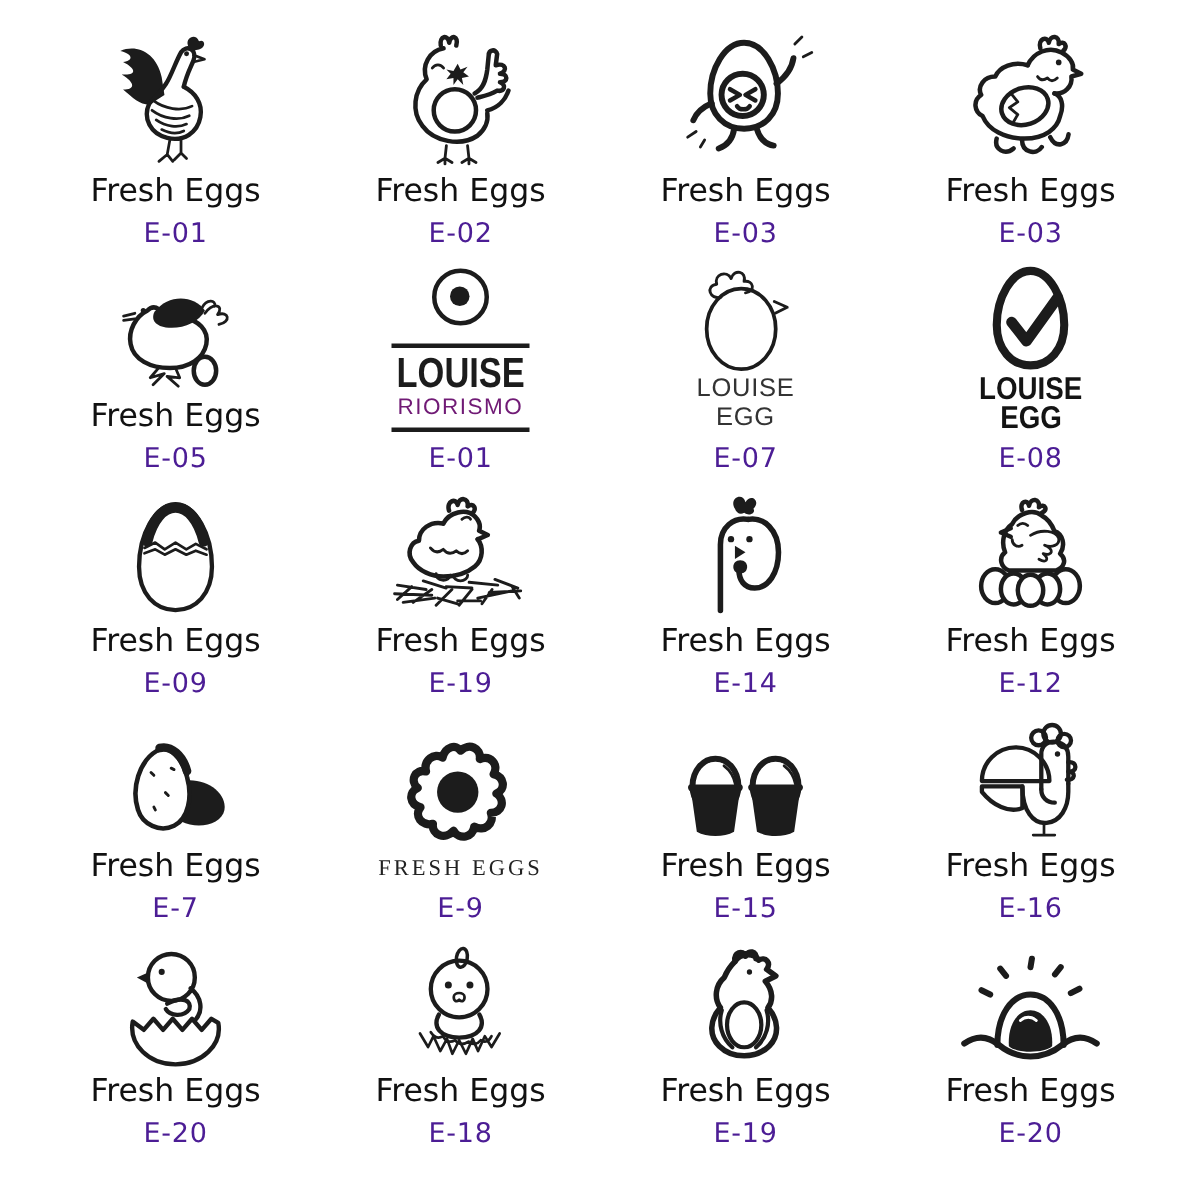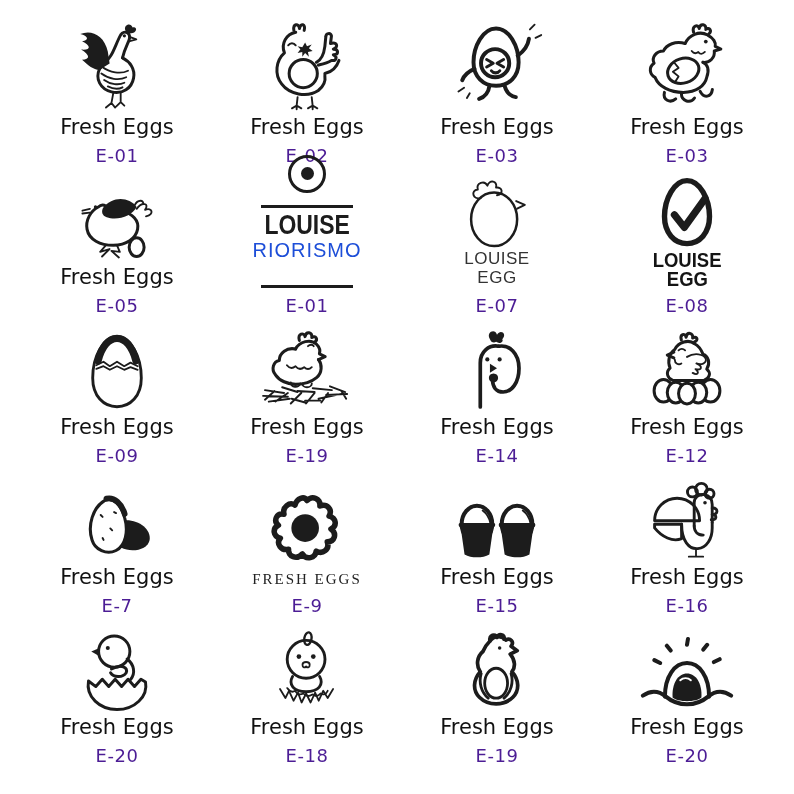--- a/index.html
+++ b/index.html
@@ -19,21 +19,21 @@
   .art svg .m{stroke-width:4.2;}
   .art svg .b{stroke-width:6;}
   .art svg .b2{stroke-width:8;}
   .art svg .hw{stroke:#ffffff;}
   
   .logo6{display:flex;flex-direction:column;align-items:center;}
   .ring{width:32px;height:32px;border:3px solid #1c1c1c;border-radius:50%;display:flex;align-items:center;justify-content:center;margin-bottom:12px;}
   .dot{width:13px;height:13px;background:#1c1c1c;border-radius:50%;}
   .rule{width:92px;height:3px;background:#1c1c1c;}
   .l6a{font-family:"Liberation Sans",sans-serif;font-weight:800;font-size:28px;line-height:1.05;transform:scaleX(0.82);color:#1c1c1c;margin-top:2px;}
-  .l6b{font-family:"Liberation Sans",sans-serif;font-size:20px;letter-spacing:1px;color:#1d4ed8;margin-bottom:23px;}
+  .l6b{font-family:"Liberation Sans",sans-serif;font-size:15px;letter-spacing:1px;color:#701a75;margin-bottom:5px;}
   .l7{font-family:"Liberation Sans",sans-serif;font-size:17px;color:#333;line-height:1.15;letter-spacing:0.5px;}
   .l8{font-family:"Liberation Sans",sans-serif;font-weight:800;font-size:21px;line-height:0.88;transform:scaleX(0.88);color:#141414;}
 </style>
 </head>
 <body>
 
 <div class="grid">
 
   <figure class="cell" style="margin:0">
     <div class="art">

